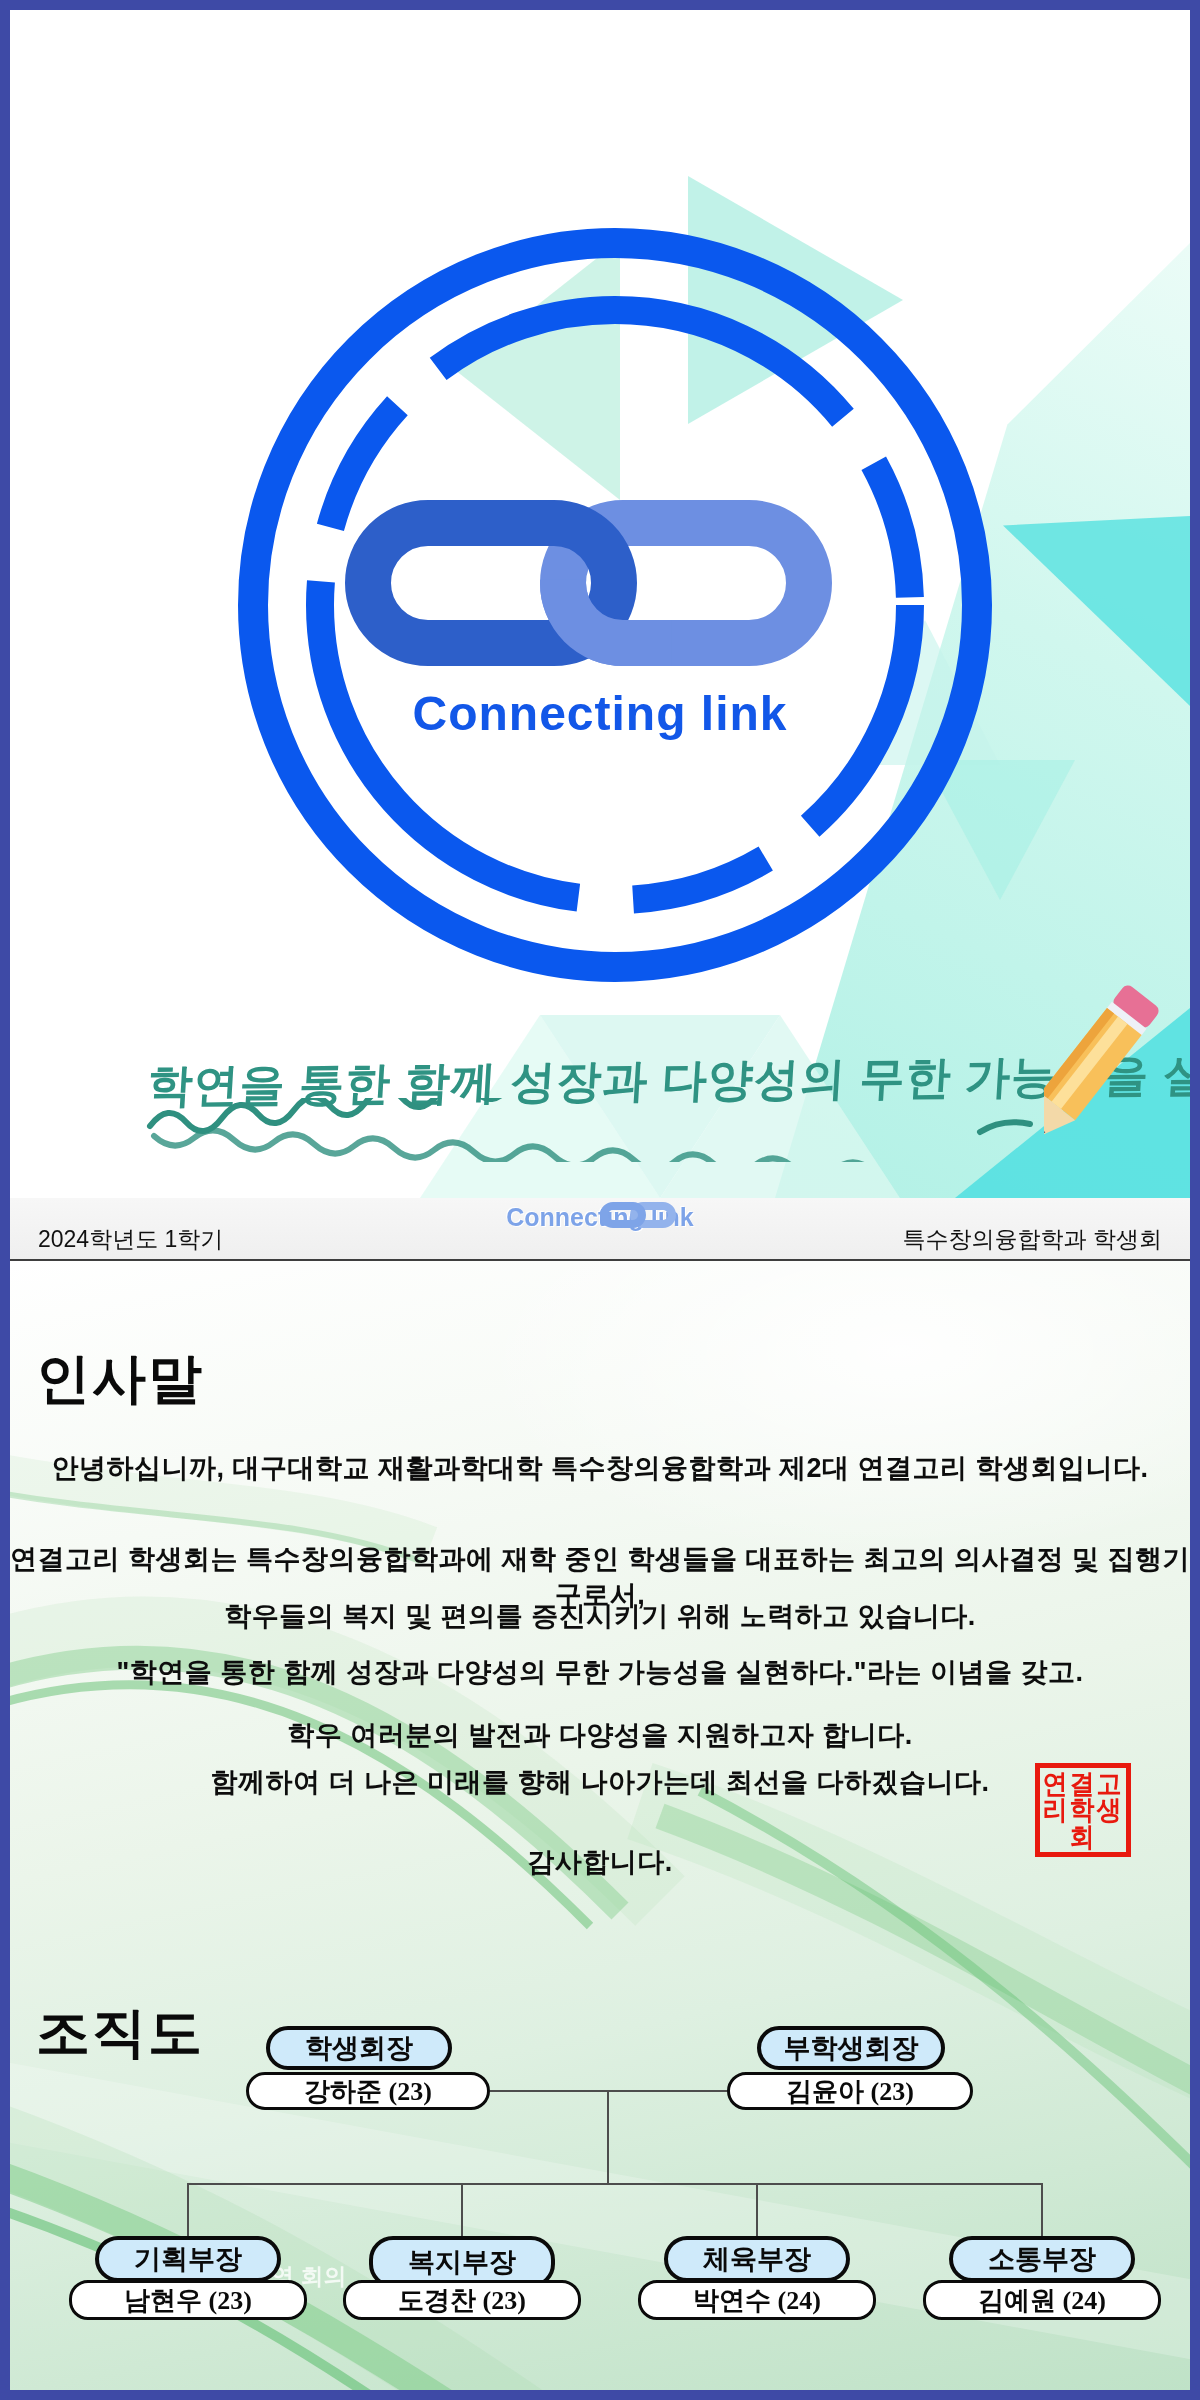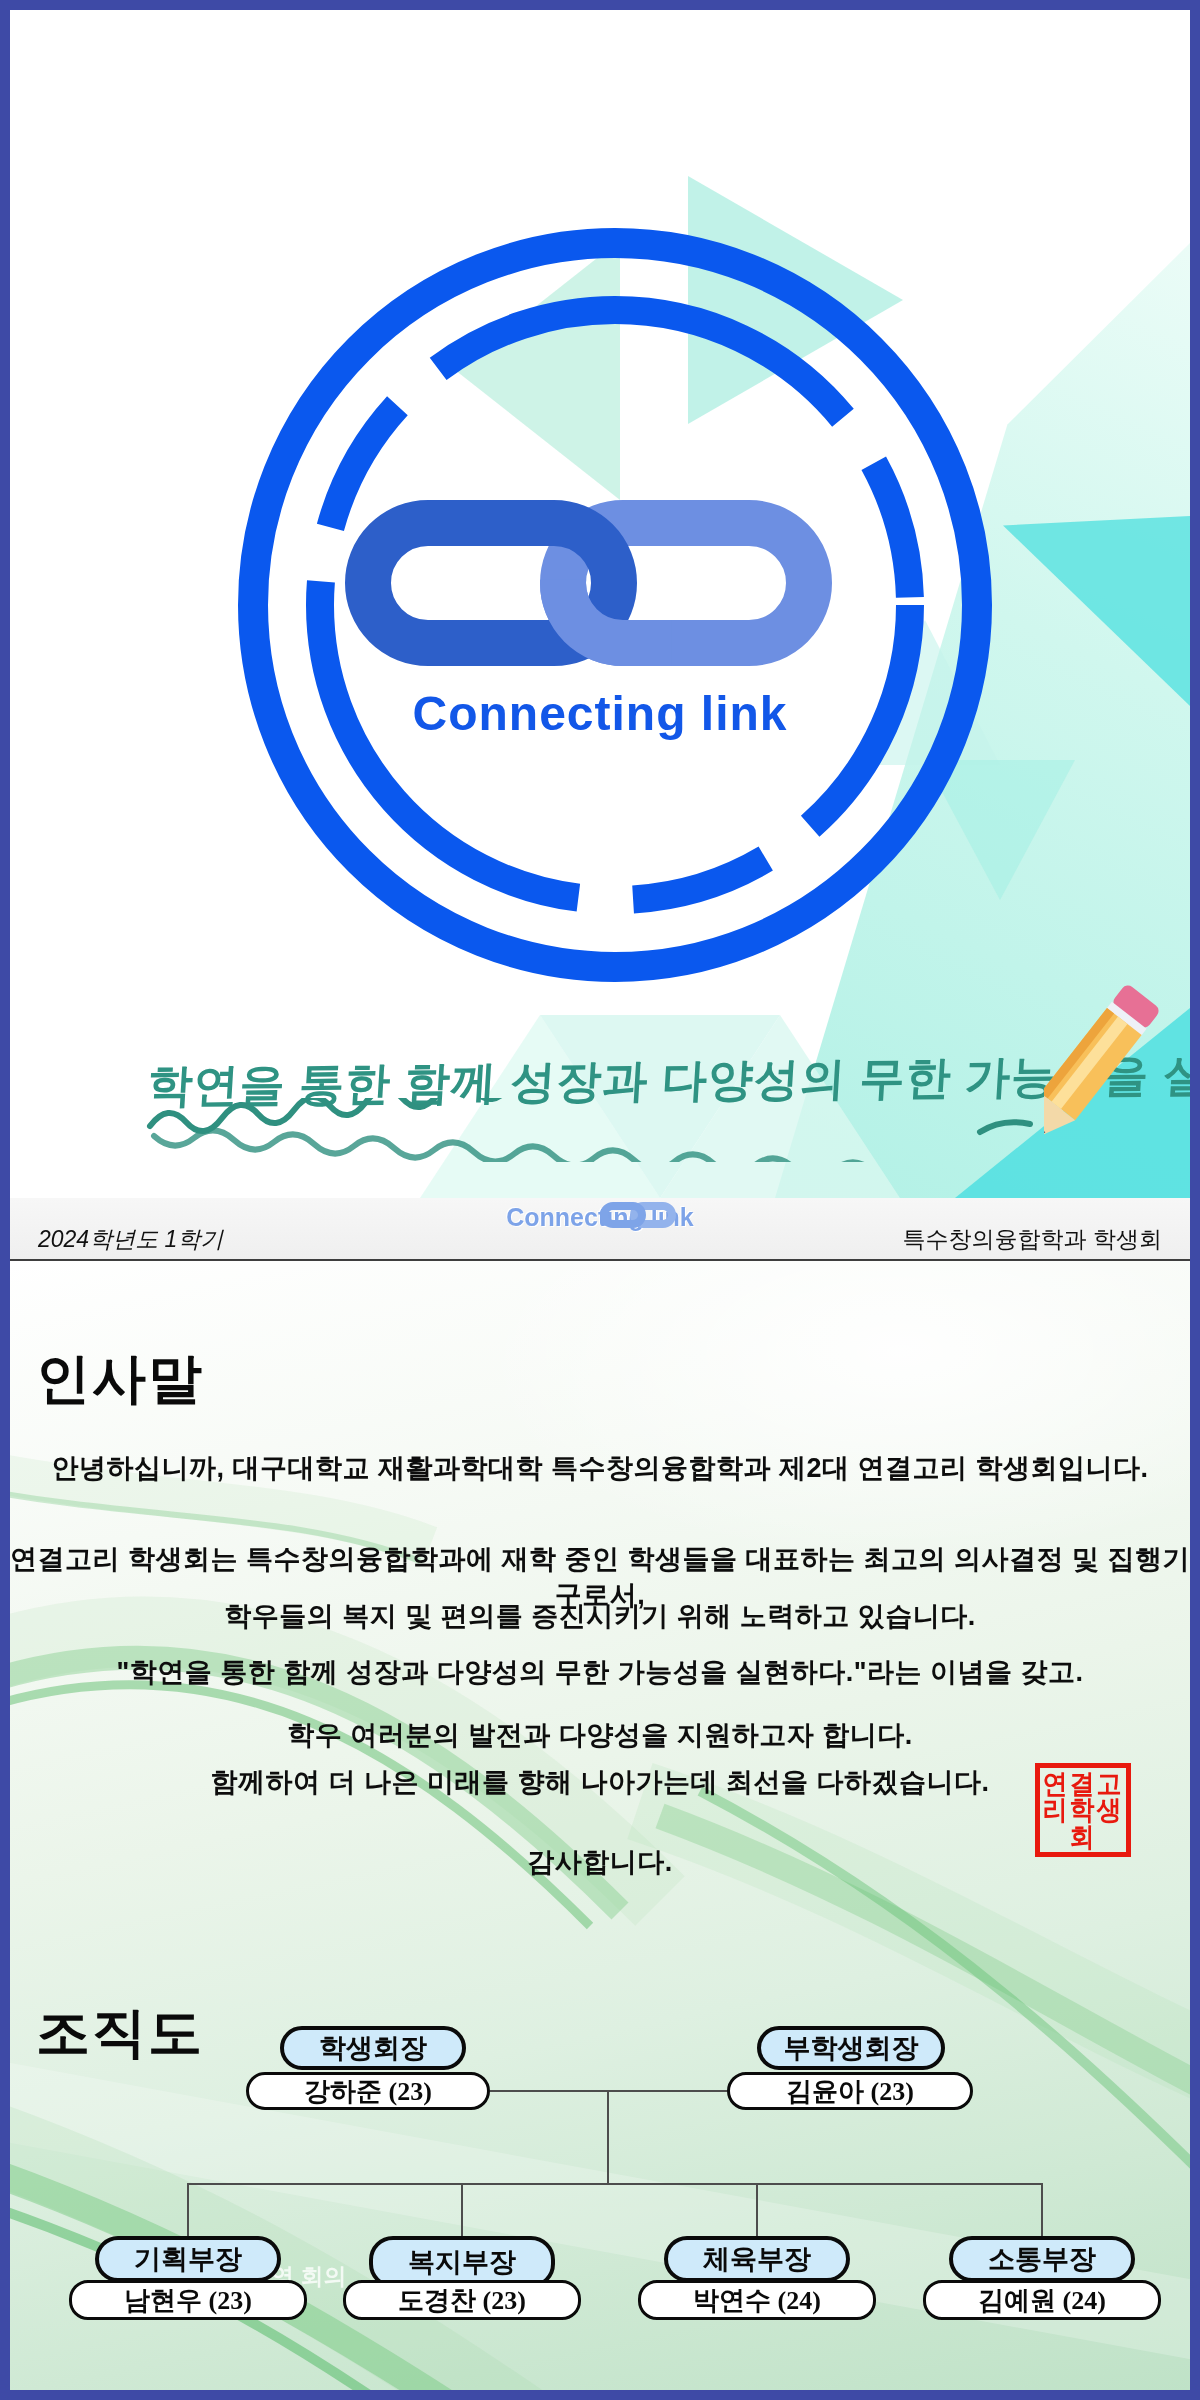--- a/index.html
+++ b/index.html
@@ -28,21 +28,21 @@
   .cl-patch{left:540px;top:500px;border:46px solid #6d8fe2;clip-path:polygon(-2% 48%,45% 48%,45% 102%,-2% 102%);}
   .brand-big{position:absolute;left:0;width:1200px;top:686px;text-align:center;font-size:48px;font-weight:800;
              letter-spacing:1px;color:#1257e8;}
   .tagline{position:absolute;left:148px;top:1050px;font-size:45px;font-weight:700;color:#2f9383;
            white-space:nowrap;transform:skewX(-4deg) rotate(-0.6deg);letter-spacing:1px;}
   .scribble{position:absolute;left:140px;top:1098px;width:930px;height:64px;}
   .pencil{position:absolute;left:1044px;top:973px;width:160px;height:230px;}
 
   
   .bar{position:absolute;left:0;top:1198px;width:1200px;height:63px;background:linear-gradient(#f7f7f7,#efefef);}
-  .bar-left{position:absolute;left:38px;top:1224px;font-size:23px;color:#111;font-weight:500;font-style:italic;}
+  .bar-left{position:absolute;left:38px;top:1224px;font-size:23px;color:#111;font-weight:500;}
   .bar-right{position:absolute;right:38px;top:1224px;font-size:23px;color:#111;font-weight:400;}
   .bar-brand{position:absolute;left:0;top:1202px;width:1200px;text-align:center;}
   .mini-chain{position:relative;width:76px;height:28px;margin:0 auto;}
   .mini-chain i{position:absolute;top:0;width:46px;height:26px;border-radius:999px;box-sizing:border-box;display:block;}
   .mc-r{left:30px;border:8px solid #93b3ec;}
   .mc-l{left:0;border:8px solid #7ea4e8;}
   .bar-brand-text{display:block;font-size:25px;font-weight:800;color:#7da3e8;margin-top:1px;
                   text-shadow:1px 1px 0 #ffffff,-1px -1px 0 #ffffff;}
   .bar-sep{position:absolute;left:10px;right:10px;top:1259px;height:2px;background:#3e3e3e;}
 
@@ -170,21 +170,21 @@
     <span class="watermark">경영 회의</span>
 
     <div class="cline" style="left:490px;top:829px;width:237px;height:2px;"></div>
     <div class="cline" style="left:607px;top:830px;width:2px;height:92px;"></div>
     <div class="cline" style="left:187px;top:922px;width:856px;height:2px;"></div>
     <div class="cline" style="left:187px;top:922px;width:2px;height:54px;"></div>
     <div class="cline" style="left:461px;top:922px;width:2px;height:54px;"></div>
     <div class="cline" style="left:756px;top:922px;width:2px;height:54px;"></div>
     <div class="cline" style="left:1041px;top:922px;width:2px;height:54px;"></div>
 
-    <div class="pill role" style="left:280px;top:765px;width:186px;height:44px;">학생회장</div>
+    <div class="pill role" style="left:266px;top:765px;width:186px;height:44px;">학생회장</div>
     <div class="pill name" style="left:246px;top:811px;width:244px;height:38px;">강하준 (23)</div>
     <div class="pill role" style="left:757px;top:765px;width:188px;height:44px;">부학생회장</div>
     <div class="pill name" style="left:727px;top:811px;width:246px;height:38px;">김윤아 (23)</div>
 
     <div class="pill role" style="left:95px;top:975px;width:186px;height:46px;">기획부장</div>
     <div class="pill name" style="left:69px;top:1019px;width:238px;height:40px;">남현우 (23)</div>
     <div class="pill role" style="left:369px;top:975px;width:186px;height:52px;">복지부장</div>
     <div class="pill name" style="left:343px;top:1019px;width:238px;height:40px;">도경찬 (23)</div>
     <div class="pill role" style="left:664px;top:975px;width:186px;height:46px;">체육부장</div>
     <div class="pill name" style="left:638px;top:1019px;width:238px;height:40px;">박연수 (24)</div>

